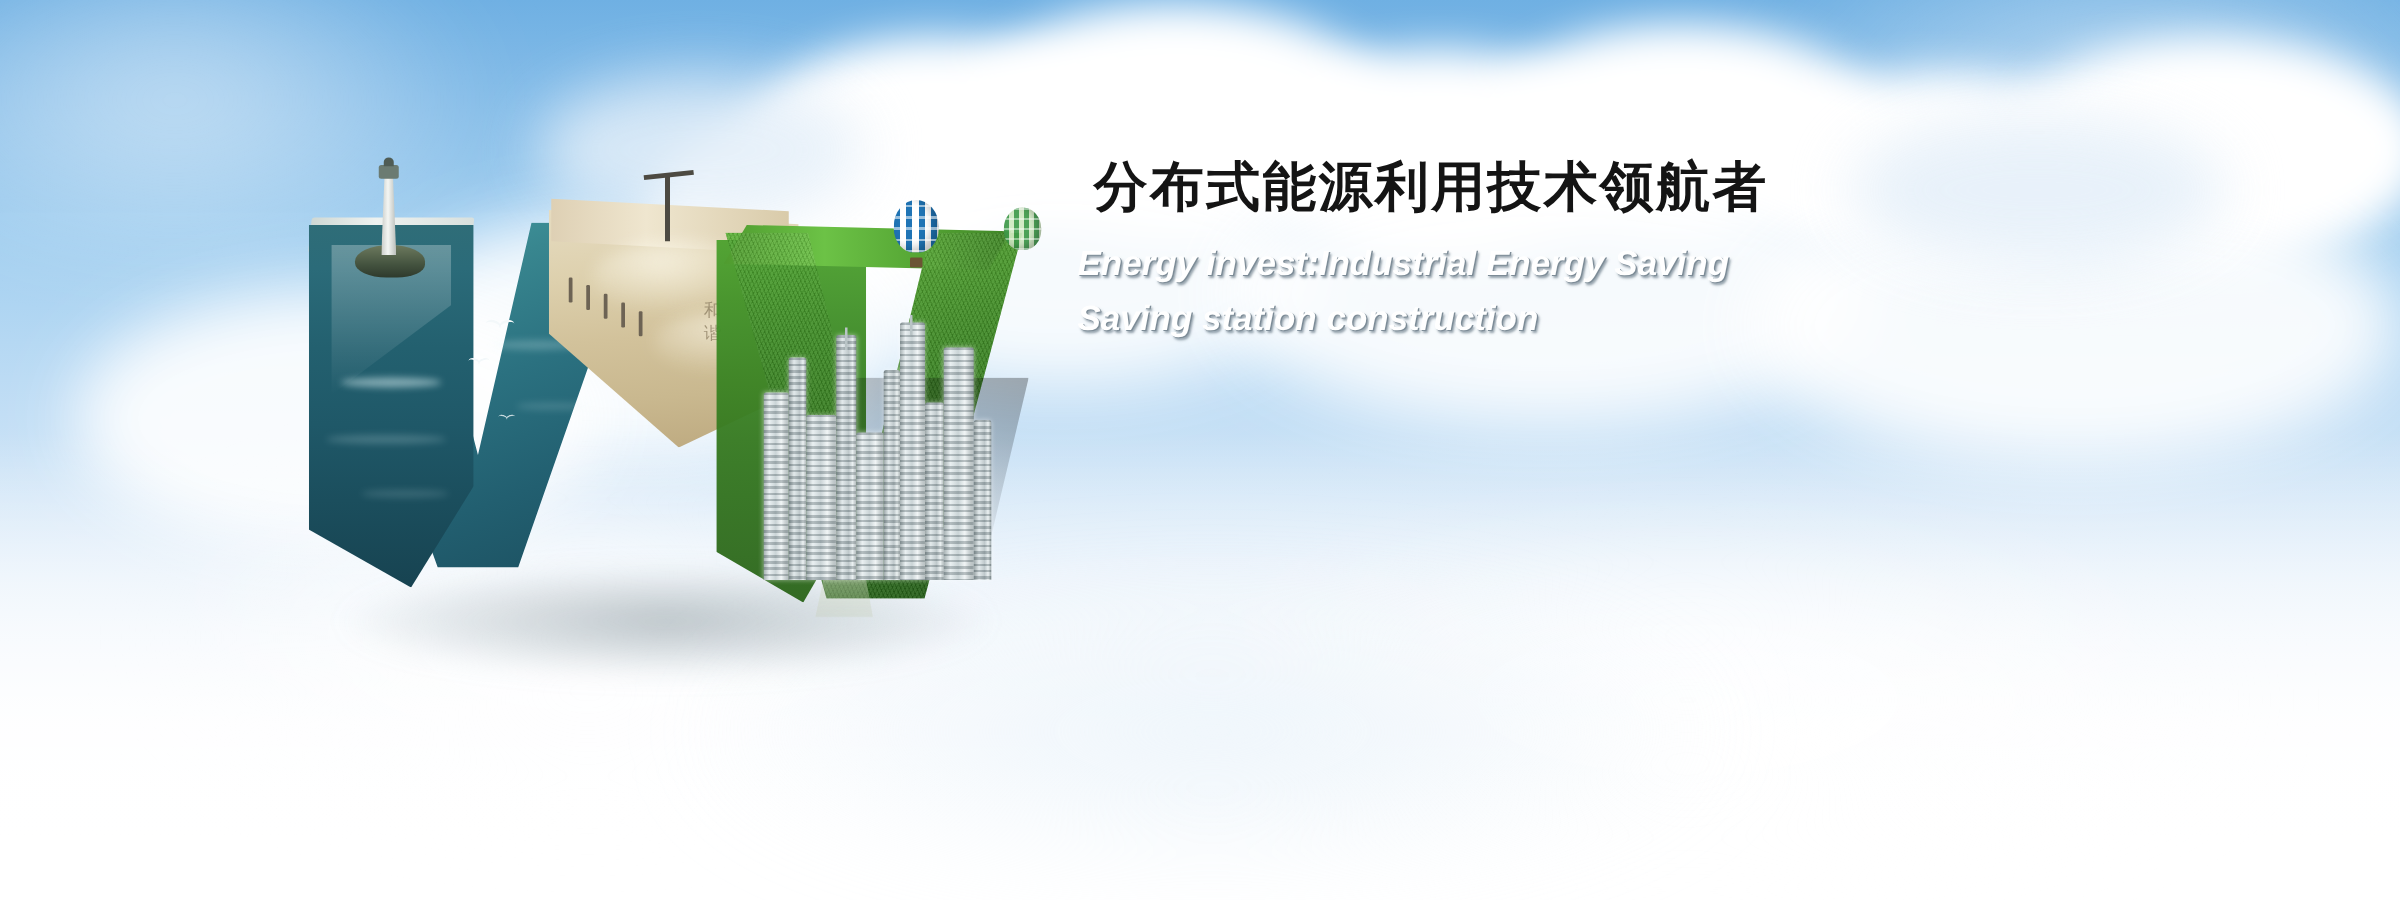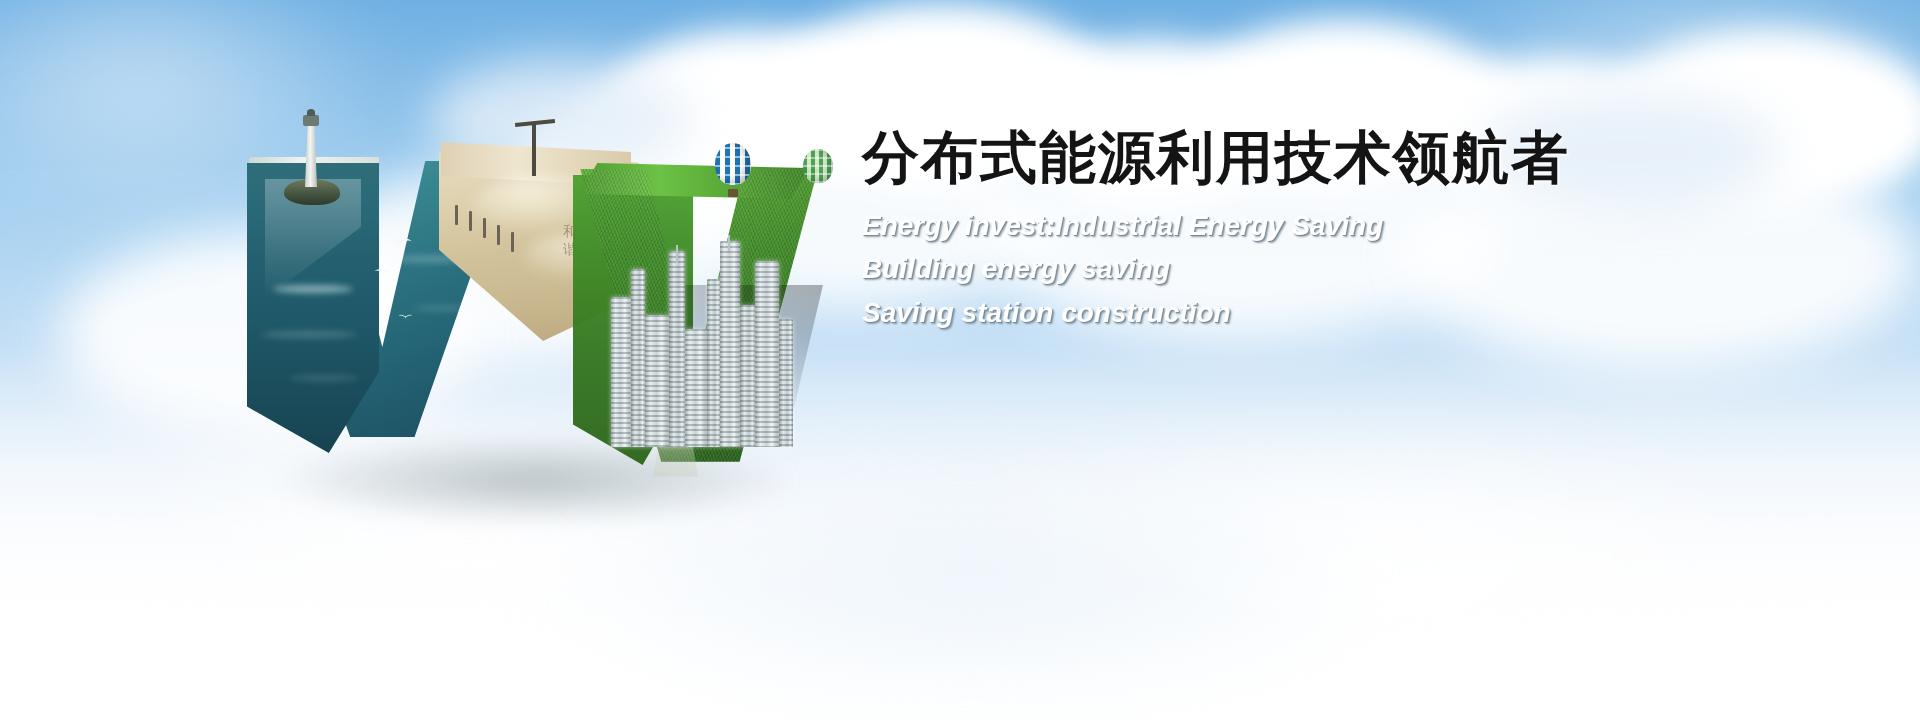--- a/index.html
+++ b/index.html
@@ -20,21 +20,21 @@
   }
   .puff{position:absolute;border-radius:50%;background:#ffffff;filter:blur(12px);}
   .puff.soft{filter:blur(26px);opacity:.9;}
   .puff.dim{background:#e4eff9;filter:blur(24px);opacity:.85;}
 
   
   .cum{position:absolute;border-radius:50%;background:#fff;filter:blur(16px);}
   .haze{position:absolute;border-radius:50%;filter:blur(40px);}
 
   
-  #logo{position:absolute;left:243px;top:135px;width:580px;height:340px;}
+  #logo{position:absolute;left:243px;top:152px;width:580px;height:340px;}
   .shadowblob{
     position:absolute;left:30px;top:300px;width:520px;height:90px;border-radius:50%;
     background:radial-gradient(ellipse at center,rgba(90,110,120,.40) 0%,rgba(120,140,150,.18) 48%,rgba(255,255,255,0) 72%);
     filter:blur(10px);
   }
   .wpiece{position:absolute;}
 
   
   .sea-top{
     position:absolute;left:5px;top:22px;width:130px;height:28px;
@@ -172,23 +172,24 @@
     opacity:.92;box-shadow:inset -4px -2px 6px rgba(0,0,0,.25);
   }
   .leafball:after{
     content:"";position:absolute;inset:0;border-radius:50% 50% 46% 46%;
     background:repeating-linear-gradient(0deg,rgba(255,255,255,.45) 0 2px,rgba(0,0,0,0) 2px 8px);
   }
 
   
   #textblock{position:absolute;left:862px;top:128px;width:1000px;}
   .h1{
-    font-size:57px;font-weight:bold;color:#141414;letter-spacing:2px;line-height:1.05;
+    font-size:43px;font-weight:bold;color:#141414;letter-spacing:2px;line-height:1.05;
     text-shadow:1px 1px 0 rgba(255,255,255,.85), 2px 2px 3px rgba(255,255,255,.7);
     white-space:nowrap;
+    margin-left:13px;
   }
   .en1{
     margin-top:16px;font-size:23px;font-weight:bold;font-style:italic;color:#ffffff;
     letter-spacing:.3px;white-space:nowrap;
     text-shadow:1px 1px 0 #6f7f8c, 2px 2px 2px rgba(70,90,105,.65);
   }
   .h2{
     margin-top:22px;font-size:38px;font-weight:bold;color:#141414;letter-spacing:2px;
     text-shadow:1px 1px 0 rgba(255,255,255,.85), 2px 2px 3px rgba(255,255,255,.7);
     white-space:nowrap;
@@ -309,18 +310,17 @@
         <div class="bl-basket"></div>
       </div>
       <div class="leafball"></div>
     </div>
   </div>
 
   <div id="textblock">
     <div class="h1">分布式能源利用技术领航者</div>
     <div class="en2">
       <div>Energy invest:Industrial Energy Saving</div>
-      <div>Building energy saving</div>
       <div>Saving station construction</div>
     </div>
   </div>
 
 </div>
 
 </body></html>

